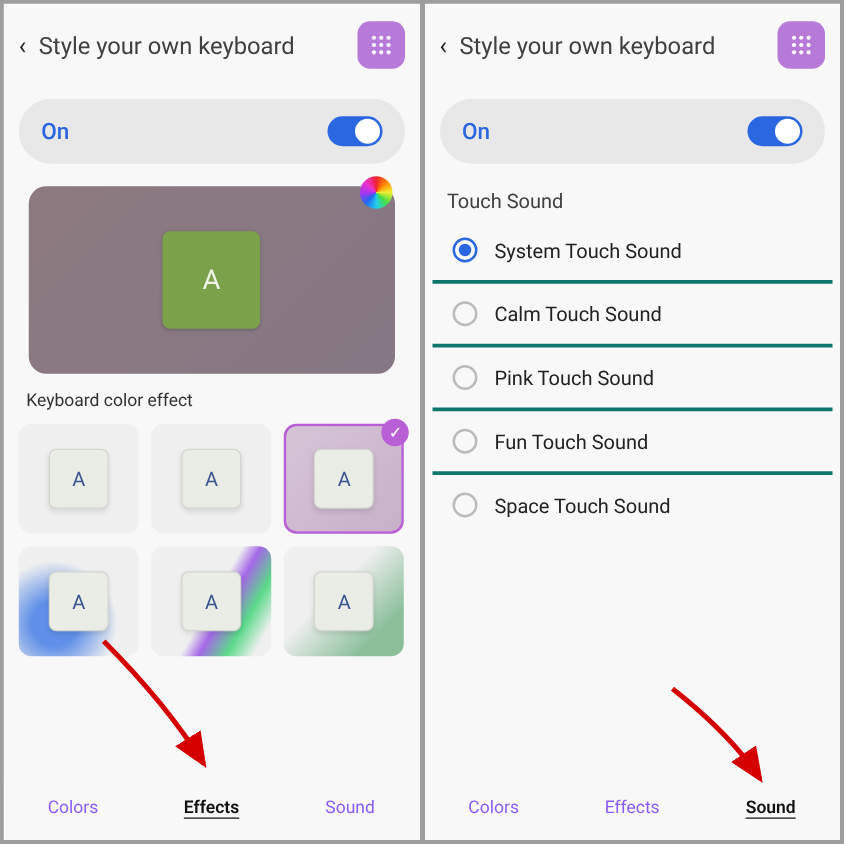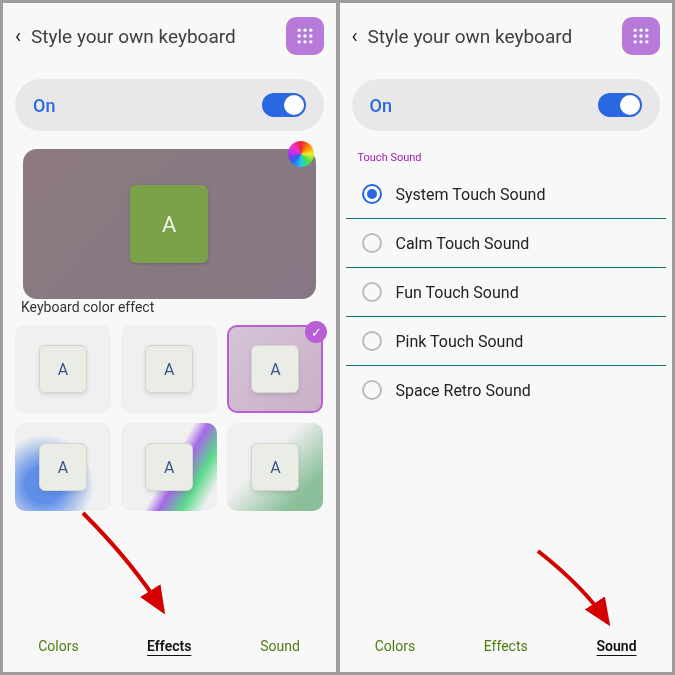--- a/index.html
+++ b/index.html
@@ -82,21 +82,21 @@
   .preview-key {
     width: 78px; height: 78px;
     background: #7ba24a;
     border-radius: 6px;
     display: flex; align-items: center; justify-content: center;
     color: #eef3e6;
     font-size: 22px;
     box-shadow: 0 1px 3px rgba(0,0,0,.2);
   }
   .section-label {
-    padding: 0 18px 10px;
+    padding: 14px 18px 10px;
     font-size: 14px;
     color: #333;
   }
   .effect-grid {
     display: grid;
     grid-template-columns: repeat(3, 1fr);
     gap: 10px;
     padding: 0 12px;
   }
   .effect-cell {
@@ -143,40 +143,40 @@
   }
   .tabbar {
     display: flex;
     margin-top: auto;
     padding: 8px 0 10px;
     background: #f8f8f8;
   }
   .tab {
     flex: 1;
     text-align: center;
-    color: #4d7c0f;
+    color: #8b5cf6;
     font-size: 14px;
     padding: 8px 0;
   }
   .tab.active {
     color: #111;
     font-weight: 600;
     text-decoration: underline;
     text-underline-offset: 4px;
   }
 
   
-  .touch-label { padding: 20px 18px 6px; font-size: 11px; color: #a21caf; }
+  .touch-label { padding: 20px 18px 6px; font-size: 16px; color: #404040; }
   .radio-list { padding: 0 6px; }
   .radio-row {
     display: flex;
     align-items: center;
     gap: 14px;
     padding: 14px 16px;
-    border-bottom: 1px solid #0f766e;
+    border-bottom: 3px solid #0f766e;
   }
   .radio-row:last-child { border-bottom: none; }
   .radio {
     width: 20px; height: 20px;
     border: 2px solid #bbb;
     border-radius: 50%;
     display: flex; align-items: center; justify-content: center;
   }
   .radio.checked { border-color: #2a67e0; }
   .radio.checked::after {
@@ -303,29 +303,29 @@
     <div class="radio-row">
       <div class="radio checked"></div>
       <div class="radio-label">System Touch Sound</div>
     </div>
     <div class="radio-row">
       <div class="radio"></div>
       <div class="radio-label">Calm Touch Sound</div>
     </div>
     <div class="radio-row">
       <div class="radio"></div>
+      <div class="radio-label">Pink Touch Sound</div>
+    </div>
+    <div class="radio-row">
+      <div class="radio"></div>
       <div class="radio-label">Fun Touch Sound</div>
     </div>
     <div class="radio-row">
       <div class="radio"></div>
-      <div class="radio-label">Pink Touch Sound</div>
-    </div>
-    <div class="radio-row">
-      <div class="radio"></div>
-      <div class="radio-label">Space Retro Sound</div>
+      <div class="radio-label">Space Touch Sound</div>
     </div>
   </div>
 
   <div class="tabbar">
     <div class="tab">Colors</div>
     <div class="tab">Effects</div>
     <div class="tab active">Sound</div>
   </div>
 
   <div class="arrow" style="left:190px; top:540px;">

